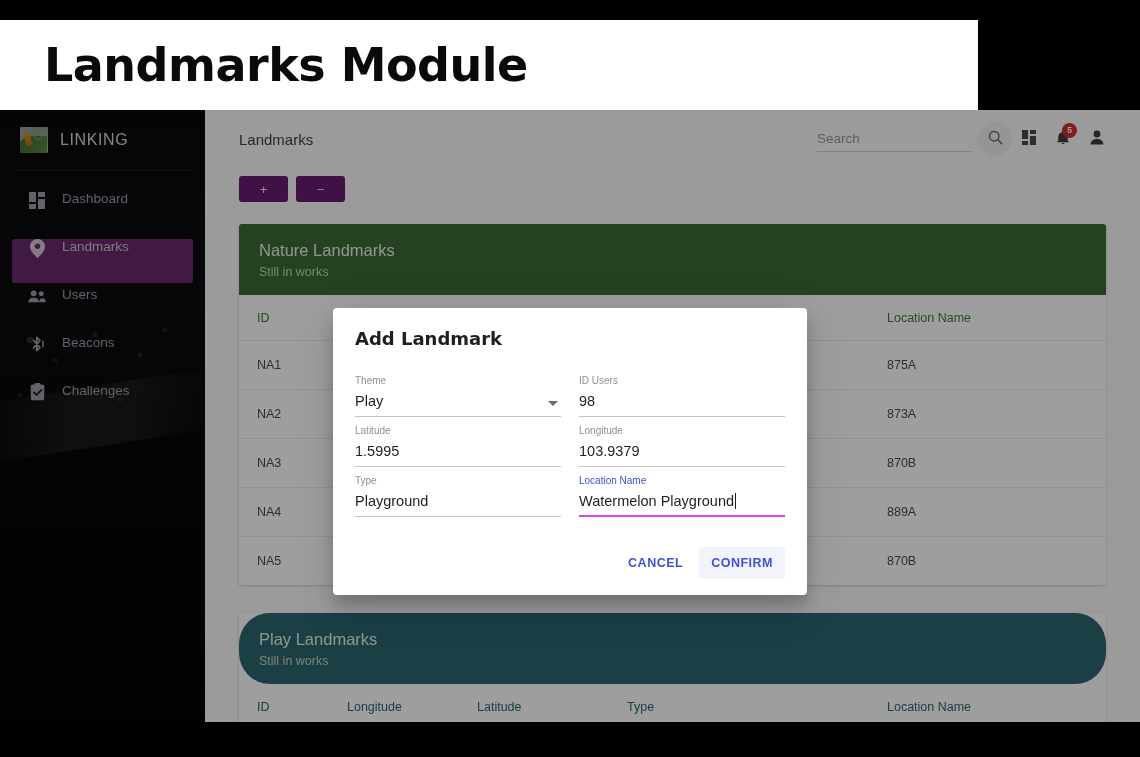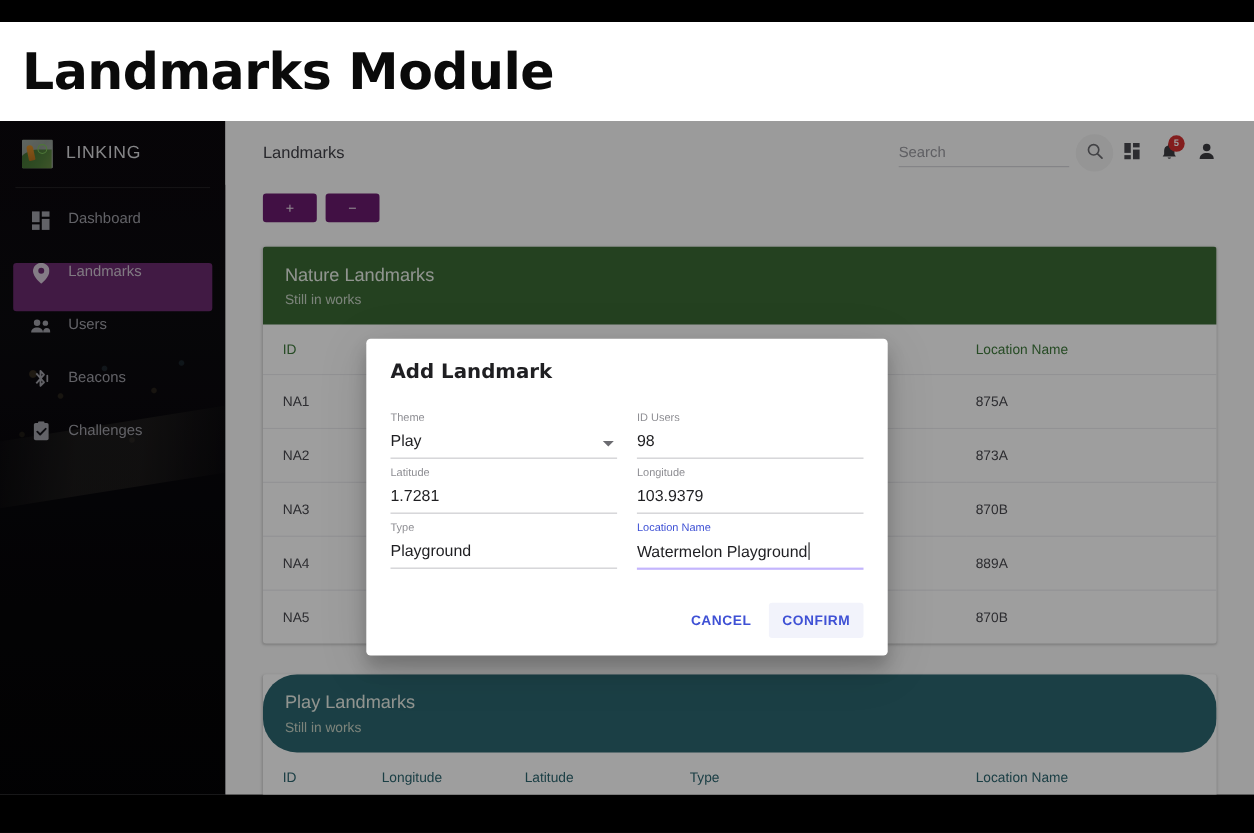--- a/index.html
+++ b/index.html
@@ -7,23 +7,23 @@
     width: 1140px; height: 757px;
     background: #000;
     font-family: "Liberation Sans", sans-serif;
     overflow: hidden;
   }
   #root { position: relative; width: 1140px; height: 757px; background: #000; }
 
   
   .title-band {
     position: absolute; left: 0; top: 20px;
-    width: 1140px; height: 90px;
+    width: 978px; height: 90px;
     background: #ffffff;
-    display: flex; align-items: center;
+    display: flex; align-items: center; padding-left: 24px;
   }
   .title-band h1 {
     font-size: 46px; font-weight: bold; color: #0a0a0a;
     letter-spacing: -0.5px; padding-left: 20px;
     font-family: "DejaVu Sans", sans-serif;
   }
 
   
   .app {
     position: absolute; left: 0; top: 110px;
@@ -191,21 +191,21 @@
   .field { display: flex; flex-direction: column; }
   .field-label { font-size: 10px; color: #8e8e93; margin-bottom: 5px; }
   .field-label.focused { color: #3f51d5; }
   .field-value {
     font-size: 14.5px; color: #1f1f22; padding: 2px 0 7px 0;
     border-bottom: 1px solid #c7c7cb; position: relative;
     font-family: "Liberation Sans", sans-serif; background: transparent;
     border-top: none; border-left: none; border-right: none; outline: none;
     width: 100%;
   }
-  .field-value.focused { border-bottom: 2px solid #c4b5fd; padding-bottom: 6px; }
+  .field-value.focused { border-bottom: 2px solid #d946ef; padding-bottom: 6px; }
   .select-arrow {
     position: absolute; right: 3px; bottom: 11px;
     width: 0; height: 0; border-left: 5px solid transparent;
     border-right: 5px solid transparent; border-top: 5px solid #6b6b70;
   }
   .field.select { position: relative; }
   .caret {
     display: inline-block; width: 1px; height: 16px; background: #1f1f22;
     vertical-align: -3px; margin-left: 1px;
   }
@@ -449,21 +449,21 @@
           <span class="select-arrow"></span>
         </div>
 
         <div class="field">
           <span class="field-label">ID Users</span>
           <div class="field-value">98</div>
         </div>
 
         <div class="field">
           <span class="field-label">Latitude</span>
-          <div class="field-value">1.7281</div>
+          <div class="field-value">1.5995</div>
         </div>
 
         <div class="field">
           <span class="field-label">Longitude</span>
           <div class="field-value">103.9379</div>
         </div>
 
         <div class="field">
           <span class="field-label">Type</span>
           <div class="field-value">Playground</div>

